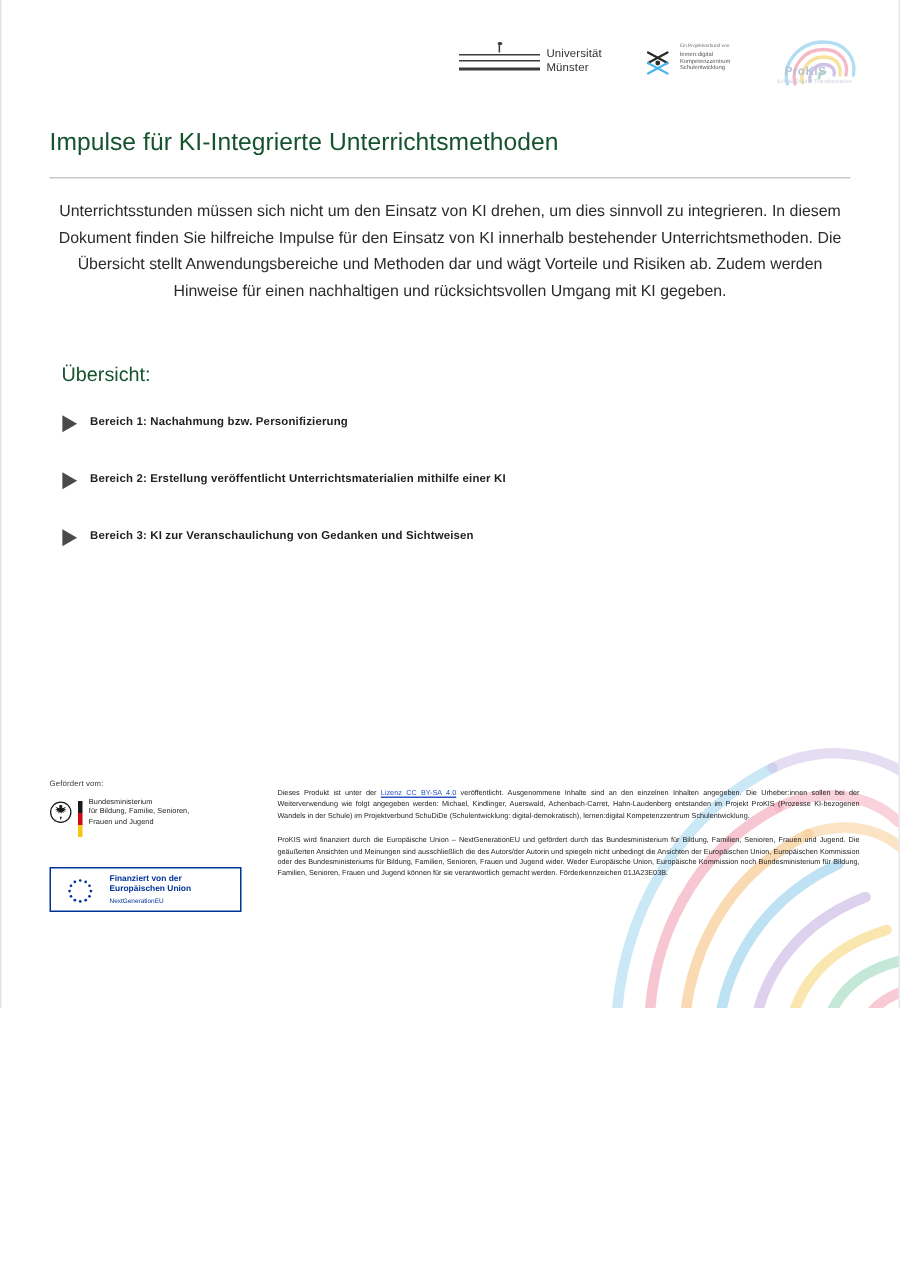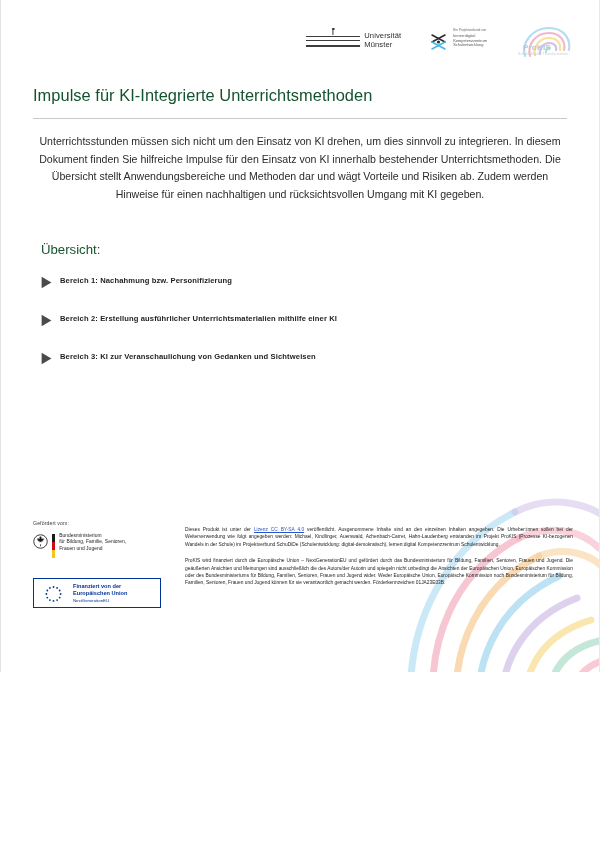--- a/index.html
+++ b/index.html
@@ -389,21 +389,21 @@
         <svg class="bereich-marker" viewBox="0 0 11 13" aria-hidden="true">
           <path d="M0.6 0.8 L10.4 6.5 L0.6 12.2 Z" fill="#4a4a4a"></path>
         </svg>
         <span class="bereich-label">Bereich 1: Nachahmung bzw. Personifizierung</span>
       </div>
 
       <div class="bereich-item">
         <svg class="bereich-marker" viewBox="0 0 11 13" aria-hidden="true">
           <path d="M0.6 0.8 L10.4 6.5 L0.6 12.2 Z" fill="#4a4a4a"></path>
         </svg>
-        <span class="bereich-label">Bereich 2: Erstellung ausführlicher Unterrichtsmaterialien mithilfe einer KI</span>
+        <span class="bereich-label">Bereich 2: Erstellung veröffentlicht Unterrichtsmaterialien mithilfe einer KI</span>
       </div>
 
       <div class="bereich-item">
         <svg class="bereich-marker" viewBox="0 0 11 13" aria-hidden="true">
           <path d="M0.6 0.8 L10.4 6.5 L0.6 12.2 Z" fill="#4a4a4a"></path>
         </svg>
         <span class="bereich-label">Bereich 3: KI zur Veranschaulichung von Gedanken und Sichtweisen</span>
       </div>
 
     </div>

